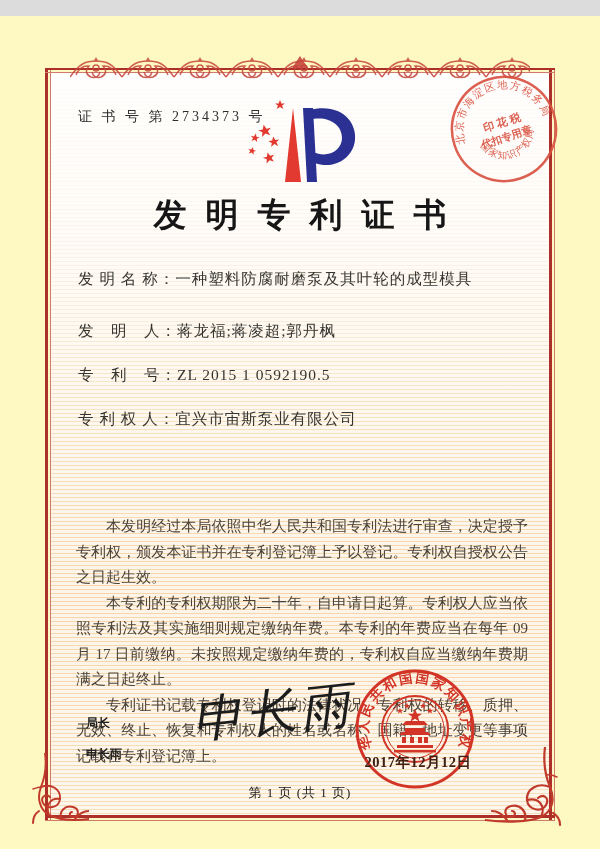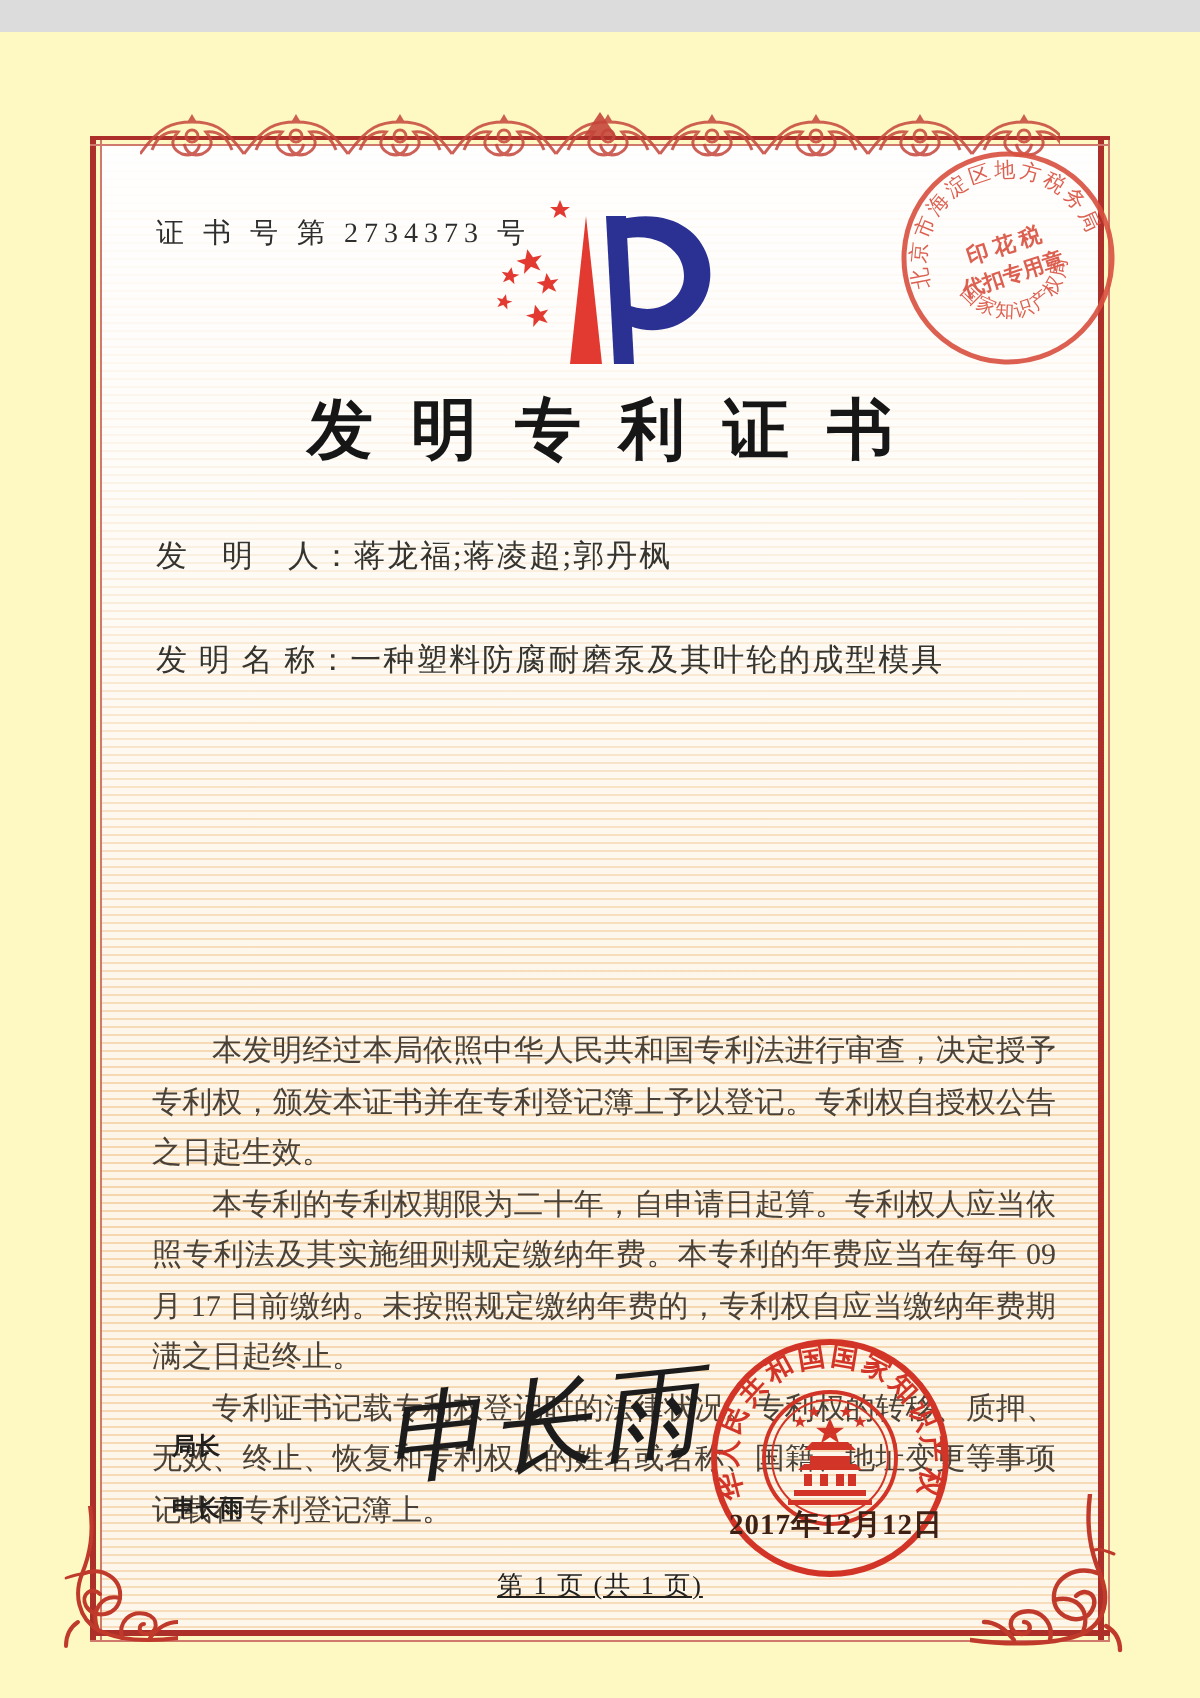--- a/index.html
+++ b/index.html
@@ -57,21 +57,21 @@
     font-family:"Liberation Sans","DejaVu Sans",sans-serif;
     font-size:12px;font-weight:600;line-height:31px;color:#21201e;}
   .signature{position:absolute;left:192px;top:662px;width:190px;z-index:3;
     font-size:50px;font-style:italic;font-weight:500;color:#1c1c1c;
     letter-spacing:4px;transform:rotate(-6deg);white-space:nowrap;}
   .seal{position:absolute;left:352px;top:650px;z-index:3;}
   .seal-date{position:absolute;left:356px;top:737px;width:124px;z-index:4;
     text-align:center;font-size:14.5px;font-weight:700;color:#3f2015;
     letter-spacing:.5px;white-space:nowrap;}
   .footer{position:absolute;left:0;right:0;top:768px;z-index:3;text-align:center;
-    font-size:13px;letter-spacing:1px;color:#22211f;text-decoration:underline;}
+    font-size:13px;letter-spacing:1px;color:#22211f;}
 </style>
 </head>
 <body>
 
 <div class="page">
 
   <div class="guilloche"></div>
   <div class="v-line left"></div>
   <div class="v-line right"></div>
   <div class="h-line top"></div>
@@ -153,24 +153,30 @@
     <use href="#st" fill="#e23a30" transform="translate(12,42) scale(4.5) rotate(10)"></use>
     <use href="#st" fill="#e23a30" transform="translate(31,46) scale(5.5) rotate(-8)"></use>
     <use href="#st" fill="#e23a30" transform="translate(9,55) scale(4) rotate(14)"></use>
     <use href="#st" fill="#e23a30" transform="translate(26,62) scale(5.8) rotate(-15)"></use>
   </svg>
 
   <div class="title">发明专利证书</div>
 
   <div class="fields">
     <div class="field-row">
+      <span class="field-label">发 明 名 称：</span><span class="field-value">一种塑料防腐耐磨泵及其叶轮的成型模具</span>
+    </div>
+    <div class="field-row">
       <span class="field-label">发　明　人：</span><span class="field-value">蒋龙福;蒋凌超;郭丹枫</span>
     </div>
     <div class="field-row">
-      <span class="field-label">发 明 名 称：</span><span class="field-value">一种塑料防腐耐磨泵及其叶轮的成型模具</span>
+      <span class="field-label">专　利　号：</span><span class="field-value">ZL 2015 1 0592190.5</span>
+    </div>
+    <div class="field-row">
+      <span class="field-label">专 利 权 人：</span><span class="field-value">宜兴市宙斯泵业有限公司</span>
     </div>
   </div>
 
   <div class="paras">
     <p>本发明经过本局依照中华人民共和国专利法进行审查，决定授予专利权，颁发本证书并在专利登记簿上予以登记。专利权自授权公告之日起生效。</p>
     <p>本专利的专利权期限为二十年，自申请日起算。专利权人应当依照专利法及其实施细则规定缴纳年费。本专利的年费应当在每年 09 月 17 日前缴纳。未按照规定缴纳年费的，专利权自应当缴纳年费期满之日起终止。</p>
     <p>专利证书记载专利权登记时的法律状况。专利权的转移、质押、无效、终止、恢复和专利权人的姓名或名称、国籍、地址变更等事项记载在专利登记簿上。</p>
   </div>
 
   <div class="signer">

